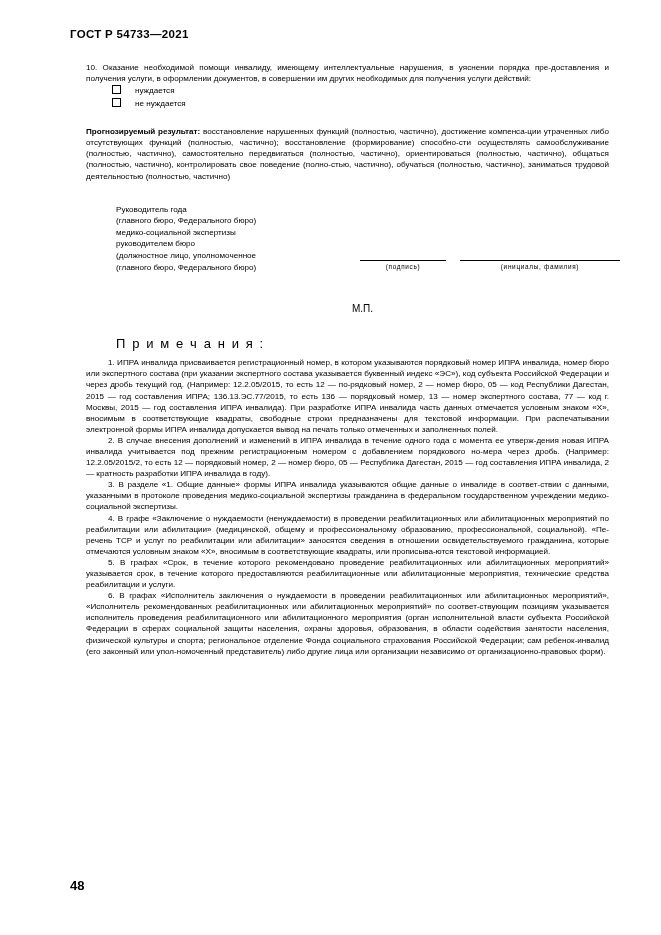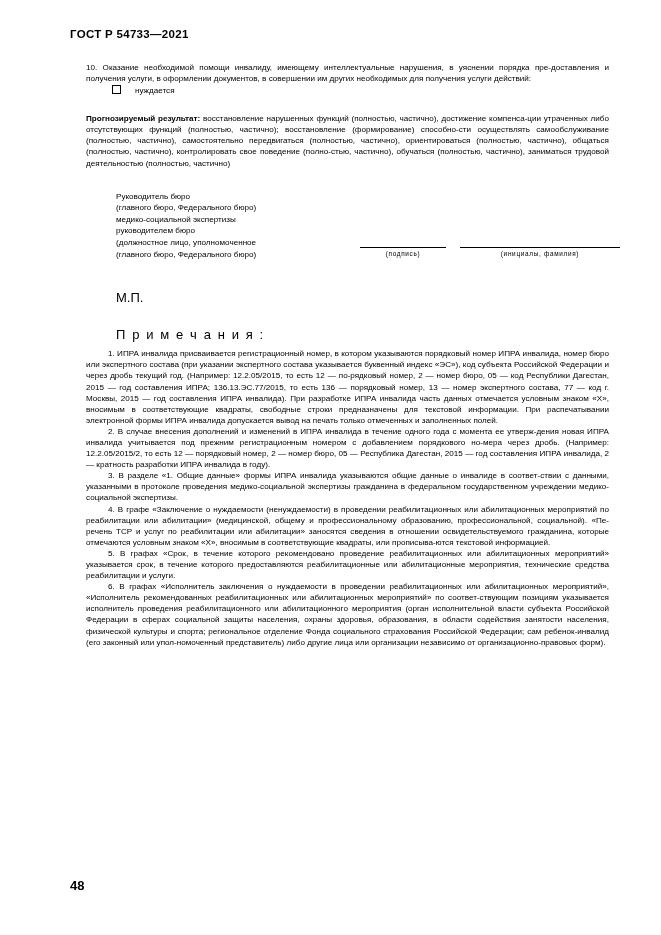--- a/index.html
+++ b/index.html
@@ -96,21 +96,22 @@
     display: flex;
     gap: 14px;
     font-size: 6.4px;
     letter-spacing: 0.7px;
   }
   .sig-caption-row span.a { width: 86px; text-align: center; }
   .sig-caption-row span.b { width: 160px; text-align: center; }
   .mp {
     margin-top: 30px;
     padding-left: 30px;
-    font-size: 13px;
+    font-size: 10px;
+    text-align: center;
   }
   .notes-title {
     margin-top: 22px;
     padding-left: 30px;
     font-size: 13px;
     letter-spacing: 1.6px;
   }
   .notes {
     margin-top: 6px;
   }
@@ -134,26 +135,30 @@
   <div class="std-header">ГОСТ Р 54733—2021</div>
 
   <div class="content">
 
     <p class="item10">10. Оказание необходимой помощи инвалиду, имеющему интеллектуальные нарушения, в уяснении порядка пре-доставления и получения услуги, в оформлении документов, в совершении им других необходимых для получения услуги действий:</p>
 
     <div class="checkline">
       <span class="checkbox"></span>
       <span>нуждается</span>
     </div>
+    <div class="checkline">
+      <span class="checkbox"></span>
+      <span>не нуждается</span>
+    </div>
 
     <p class="forecast"><b>Прогнозируемый результат:</b><span> восстановление нарушенных функций (полностью, частично), достижение компенса-ции утраченных либо отсутствующих функций (полностью, частично); восстановление (формирование) способно-сти осуществлять самообслуживание (полностью, частично), самостоятельно передвигаться (полностью, частично), ориентироваться (полностью, частично), общаться (полностью, частично), контролировать свое поведение (полно-стью, частично), обучаться (полностью, частично), заниматься трудовой деятельностью (полностью, частично)</span></p>
 
     <div class="signature-block">
       <div class="sig-rows">
-        <div>Руководитель бюро</div>
+        <div>Руководитель года</div>
         <div>(главного бюро, Федерального бюро)</div>
         <div> медико-социальной экспертизы</div>
         <div>руководителем бюро</div>
         <div>(должностное лицо, уполномоченное</div>
         <div>(главного бюро, Федерального бюро)</div>
 
         <div class="sig-lines">
           <div class="sig-line-row">
             <div class="sig-rule a"></div>
             <div class="sig-rule b"></div>

